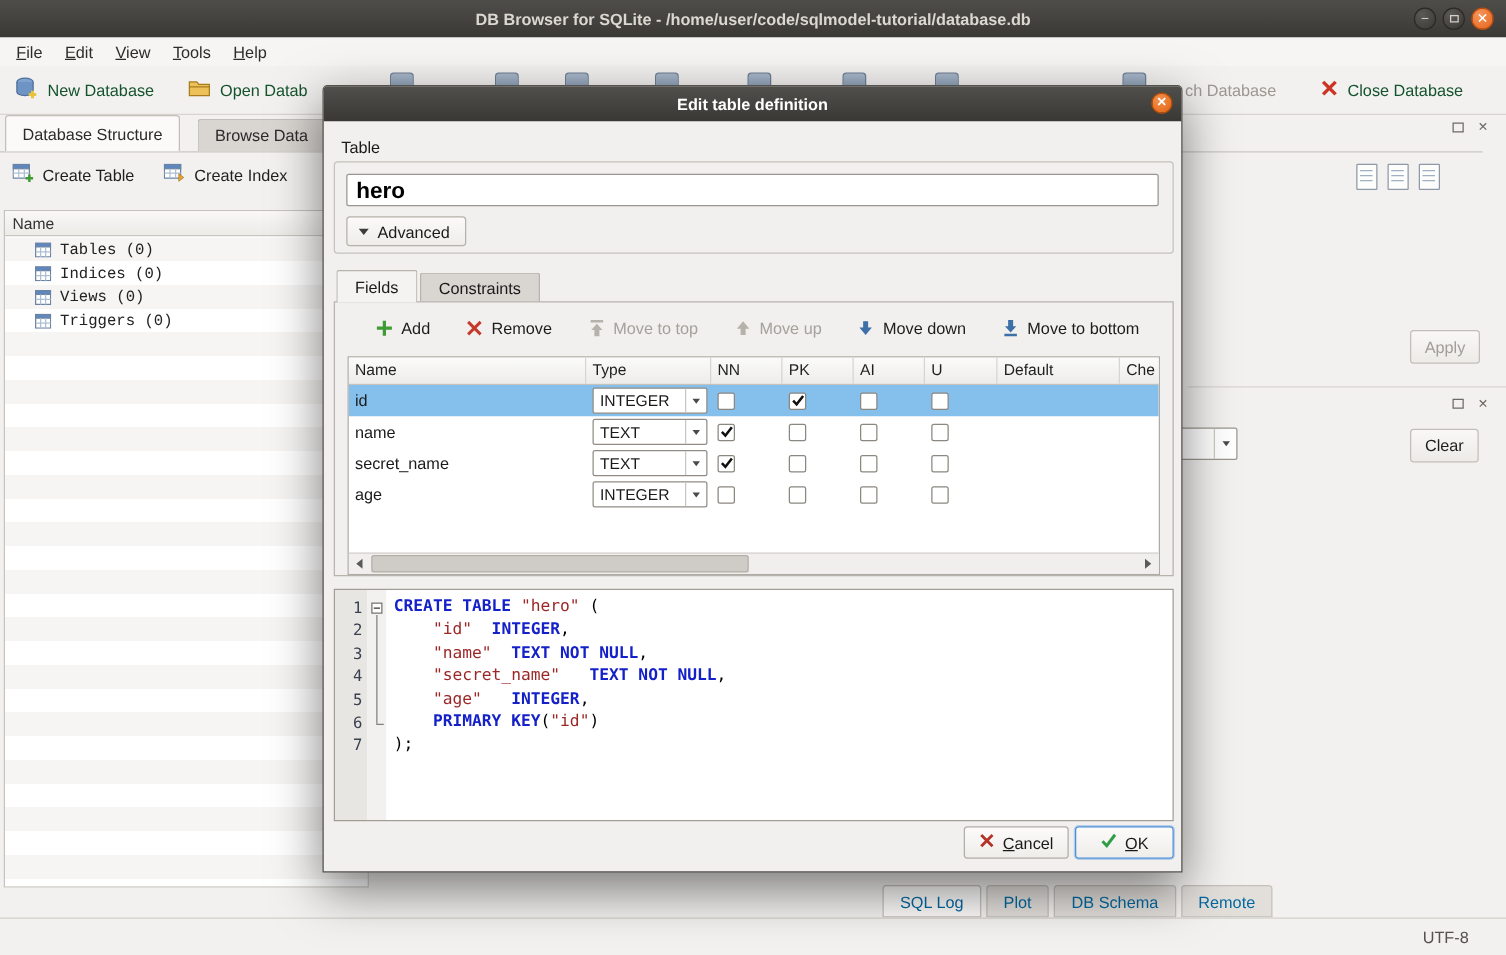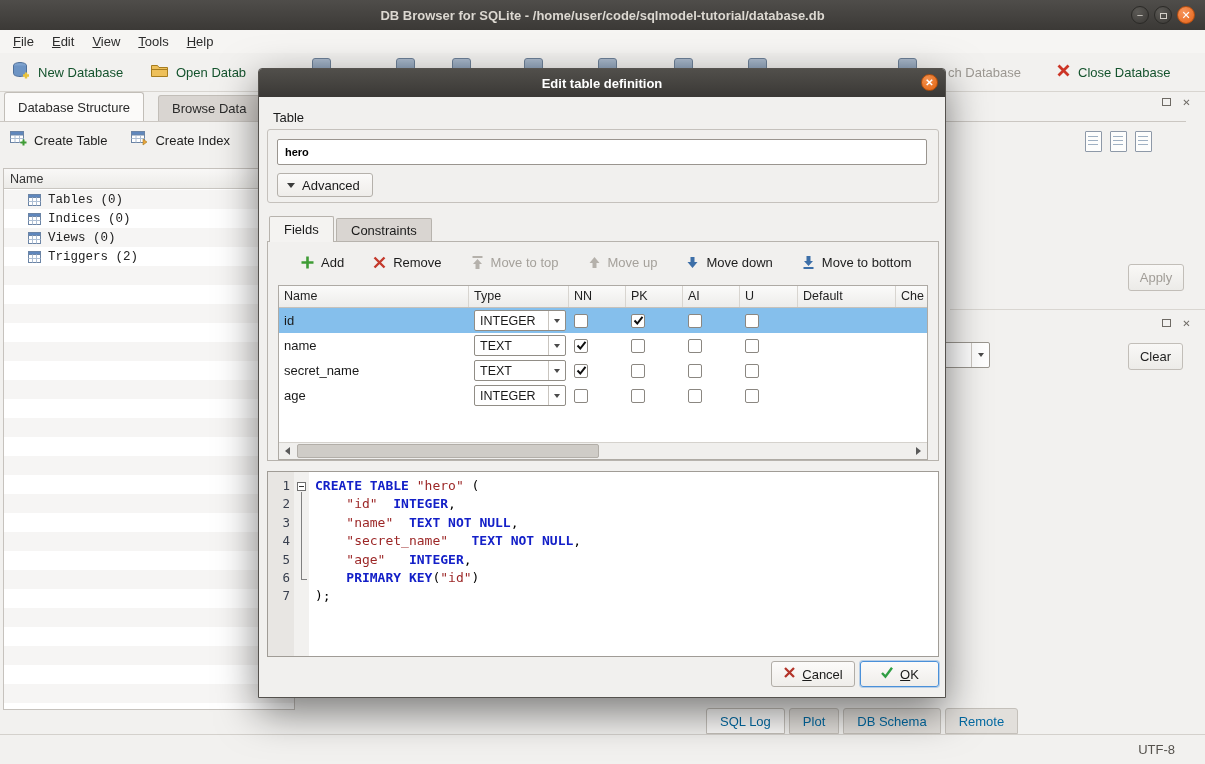--- a/index.html
+++ b/index.html
@@ -89,21 +89,21 @@
   #dialog-titlebar .dtitle { color:#fff; font-weight:bold; }
   #dialog-close { position:absolute; right:7px; top:5px; width:17px; height:17px; border-radius:50%;
             background:radial-gradient(circle at 35% 30%, #f2914f, #e4640f); border:1px solid #af4d0c;
             color:#fff; font-size:10px; line-height:15px; text-align:center; font-weight:bold; }
 
   #table-group-label { position:absolute; left:14px; top:41px; }
   #table-group { position:absolute; left:8px; top:60px; width:672px; height:74px;
                  border:1px solid #c5c1bc; border-radius:3px; }
   #table-name-input { position:absolute; left:18px; top:70px; width:650px; height:26px;
                  border:1px solid #9a958f; border-radius:2px; background:#fff; padding:0 7px;
-                 font-family:"Liberation Sans",sans-serif; font-size:11px; font-weight:bold; color:#000; }
+                 font-family:"Liberation Sans",sans-serif; font-size:18px; font-weight:bold; color:#000; }
   #advanced-btn { position:absolute; left:18px; top:104px; height:24px; padding:0 12px 0 9px;
                  background:linear-gradient(#fbfaf9,#efedea); border:1px solid #b5b1ab; border-radius:3px;
                  display:flex; align-items:center; gap:7px; }
   .tri-down { width:0; height:0; border-left:4px solid transparent; border-right:4px solid transparent;
               border-top:5px solid #3c3c3c; display:inline-block; }
   .tri-down.small { border-left-width:3.5px; border-right-width:3.5px; border-top-width:4.5px; border-top-color:#4a4a4a; }
 
   .dtab { position:absolute; display:flex; align-items:center; padding:0 14px;
           border:1px solid #b7b3ad; border-bottom:none; border-radius:2px 2px 0 0; }
   #tab-fields { left:10px; top:147px; height:26px; background:#f4f3f1; z-index:2; }
@@ -300,21 +300,21 @@
         <span class="tree-label">Views (0)</span>
       </div>
       <div class="tree-item">
         <span class="tree-icon">
           <svg width="13" height="12" viewBox="0 0 13 12">
             <rect x="0.5" y="0.5" width="12" height="11" fill="#fff" stroke="#6b84a5"></rect>
             <rect x="0.5" y="0.5" width="12" height="3" fill="#5f87bd" stroke="#6b84a5"></rect>
             <path d="M4.5 3.5v8M8.5 3.5v8M0.5 7.5h12" stroke="#aebfd4" fill="none"></path>
           </svg>
         </span>
-        <span class="tree-label">Triggers (2)</span>
+        <span class="tree-label">Triggers (0)</span>
       </div>
     </div>
 </div>
 
 <span class="mini-doc-icon" style="left:1085px;"></span>
 <span class="mini-doc-icon" style="left:1110px;"></span>
 <span class="mini-doc-icon" style="left:1135px;"></span>
 <div class="rbtn" id="apply-btn">
   <span>Apply</span>
 </div>

